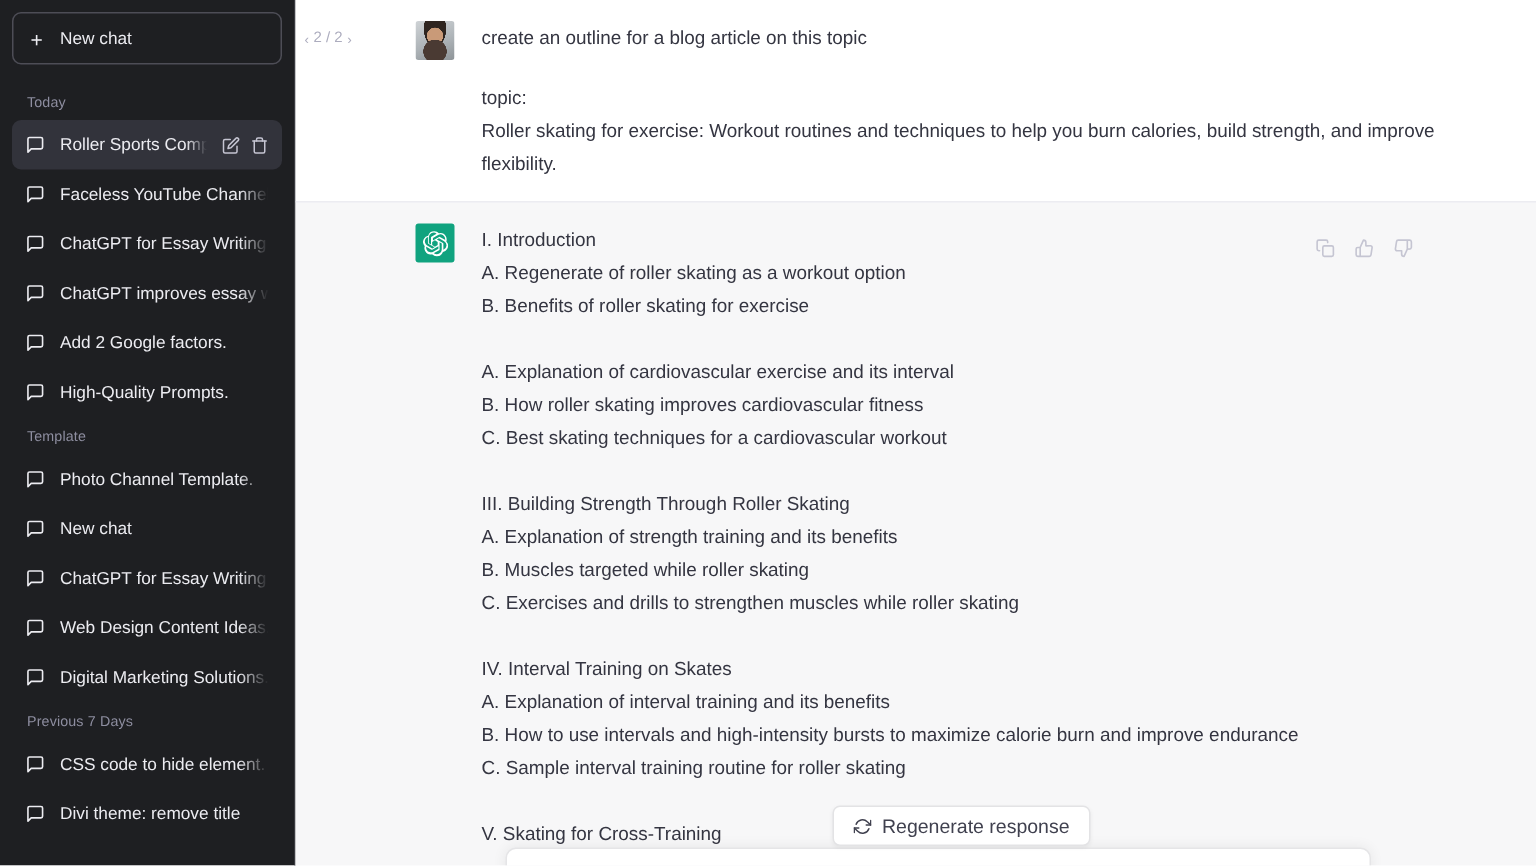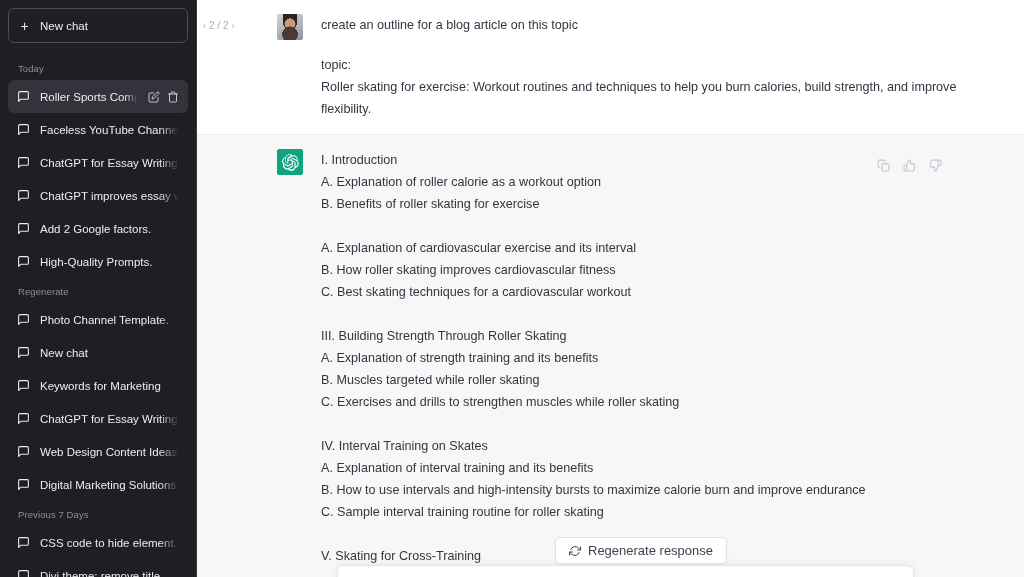--- a/index.html
+++ b/index.html
@@ -214,42 +214,36 @@
         <span class="chat-title">Add 2 Google factors.</span>
       </div>
 
       <div class="chat-item">
         <svg class="chat-icon" viewBox="0 0 24 24" fill="none" stroke="#ececf1" stroke-width="2" stroke-linecap="round" stroke-linejoin="round">
             <path d="M21 15a2 2 0 0 1-2 2H7l-4 4V5a2 2 0 0 1 2-2h14a2 2 0 0 1 2 2z"></path>
           </svg>
         <span class="chat-title">High-Quality Prompts.</span>
       </div>
 
-      <div class="section-label">Regenerate</div>
+      <div class="section-label">Template</div>
 
       <div class="chat-item">
         <svg class="chat-icon" viewBox="0 0 24 24" fill="none" stroke="#ececf1" stroke-width="2" stroke-linecap="round" stroke-linejoin="round">
             <path d="M21 15a2 2 0 0 1-2 2H7l-4 4V5a2 2 0 0 1 2-2h14a2 2 0 0 1 2 2z"></path>
           </svg>
         <span class="chat-title">Photo Channel Template.</span>
       </div>
 
       <div class="chat-item">
         <svg class="chat-icon" viewBox="0 0 24 24" fill="none" stroke="#ececf1" stroke-width="2" stroke-linecap="round" stroke-linejoin="round">
             <path d="M21 15a2 2 0 0 1-2 2H7l-4 4V5a2 2 0 0 1 2-2h14a2 2 0 0 1 2 2z"></path>
           </svg>
         <span class="chat-title">New chat</span>
       </div>
 
-      <div class="chat-item">
-        <svg class="chat-icon" viewBox="0 0 24 24" fill="none" stroke="#ececf1" stroke-width="2" stroke-linecap="round" stroke-linejoin="round">
-            <path d="M21 15a2 2 0 0 1-2 2H7l-4 4V5a2 2 0 0 1 2-2h14a2 2 0 0 1 2 2z"></path>
-          </svg>
-        <span class="chat-title">Keywords for Marketing</span>
-      </div>
 
       <div class="chat-item">
         <svg class="chat-icon" viewBox="0 0 24 24" fill="none" stroke="#ececf1" stroke-width="2" stroke-linecap="round" stroke-linejoin="round">
             <path d="M21 15a2 2 0 0 1-2 2H7l-4 4V5a2 2 0 0 1 2-2h14a2 2 0 0 1 2 2z"></path>
           </svg>
         <span class="chat-title">ChatGPT for Essay Writing.</span>
       </div>
 
       <div class="chat-item">
         <svg class="chat-icon" viewBox="0 0 24 24" fill="none" stroke="#ececf1" stroke-width="2" stroke-linecap="round" stroke-linejoin="round">
@@ -307,21 +301,21 @@
     <div class="msg-row assistant">
       <div class="msg-inner">
         <div class="bot-avatar">
           <svg viewBox="0 0 41 41" fill="#ffffff">
             <path d="M37.53 16.79a10.1 10.1 0 0 0-.87-8.29 10.22 10.22 0 0 0-11-4.9A10.1 10.1 0 0 0 18.04.4a10.22 10.22 0 0 0-9.74 7.07 10.1 10.1 0 0 0-6.75 4.9 10.22 10.22 0 0 0 1.26 11.98 10.1 10.1 0 0 0 .87 8.29 10.22 10.22 0 0 0 11 4.9 10.1 10.1 0 0 0 7.62 3.4 10.22 10.22 0 0 0 9.74-7.08 10.1 10.1 0 0 0 6.75-4.9 10.22 10.22 0 0 0-1.26-11.97zM22.5 37.39a7.6 7.6 0 0 1-4.87-1.76l.24-.14 8.1-4.68a1.32 1.32 0 0 0 .66-1.15V18.24l3.42 1.98c.04.02.06.05.06.09v9.46a7.63 7.63 0 0 1-7.61 7.62zM6.12 30.4a7.58 7.58 0 0 1-.91-5.1l.24.15 8.1 4.68c.4.23.9.23 1.31 0l9.9-5.71v3.95a.12.12 0 0 1-.05.1l-8.2 4.73a7.63 7.63 0 0 1-10.4-2.79zM3.99 12.93a7.6 7.6 0 0 1 3.98-3.35v9.63c0 .47.25.91.66 1.15l9.86 5.69-3.42 1.98a.13.13 0 0 1-.12 0l-8.18-4.73a7.63 7.63 0 0 1-2.79-10.4zm28.13 6.54l-9.9-5.72 3.42-1.97a.13.13 0 0 1 .12 0l8.19 4.73a7.62 7.62 0 0 1-1.18 13.74V20.6a1.3 1.3 0 0 0-.65-1.14zm3.4-5.12l-.24-.15-8.08-4.7a1.32 1.32 0 0 0-1.33 0l-9.9 5.71V11.3a.12.12 0 0 1 .05-.1l8.19-4.73a7.62 7.62 0 0 1 11.32 7.9zM12.9 21.6l-3.42-1.97a.13.13 0 0 1-.07-.1v-9.45a7.62 7.62 0 0 1 12.5-5.85l-.24.14-8.1 4.68a1.32 1.32 0 0 0-.66 1.15l-.01 11.4zm1.86-4l4.4-2.55 4.42 2.54v5.1l-4.4 2.54-4.42-2.54v-5.09z"></path>
           </svg>
         </div>
         <div class="msg-body">
           <div class="msg-text" id="assistant-lines">
               <p>I. Introduction</p>
-              <p>A. Explanation of roller calorie as a workout option</p>
+              <p>A. Regenerate of roller skating as a workout option</p>
               <p>B. Benefits of roller skating for exercise</p>
               <div class="gap"></div>
               <p>A. Explanation of cardiovascular exercise and its interval</p>
               <p>B. How roller skating improves cardiovascular fitness</p>
               <p>C. Best skating techniques for a cardiovascular workout</p>
               <div class="gap"></div>
               <p>III. Building Strength Through Roller Skating</p>
               <p>A. Explanation of strength training and its benefits</p>
               <p>B. Muscles targeted while roller skating</p>
               <p>C. Exercises and drills to strengthen muscles while roller skating</p>

